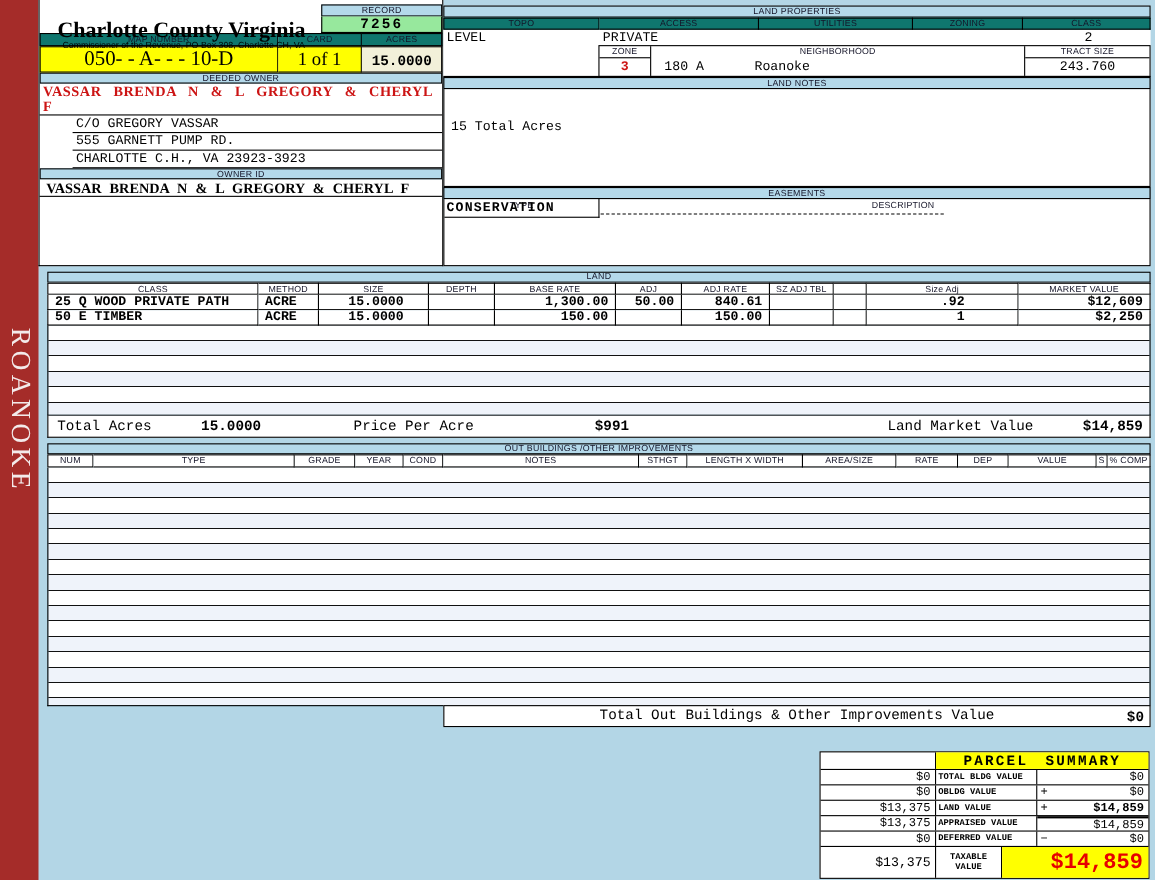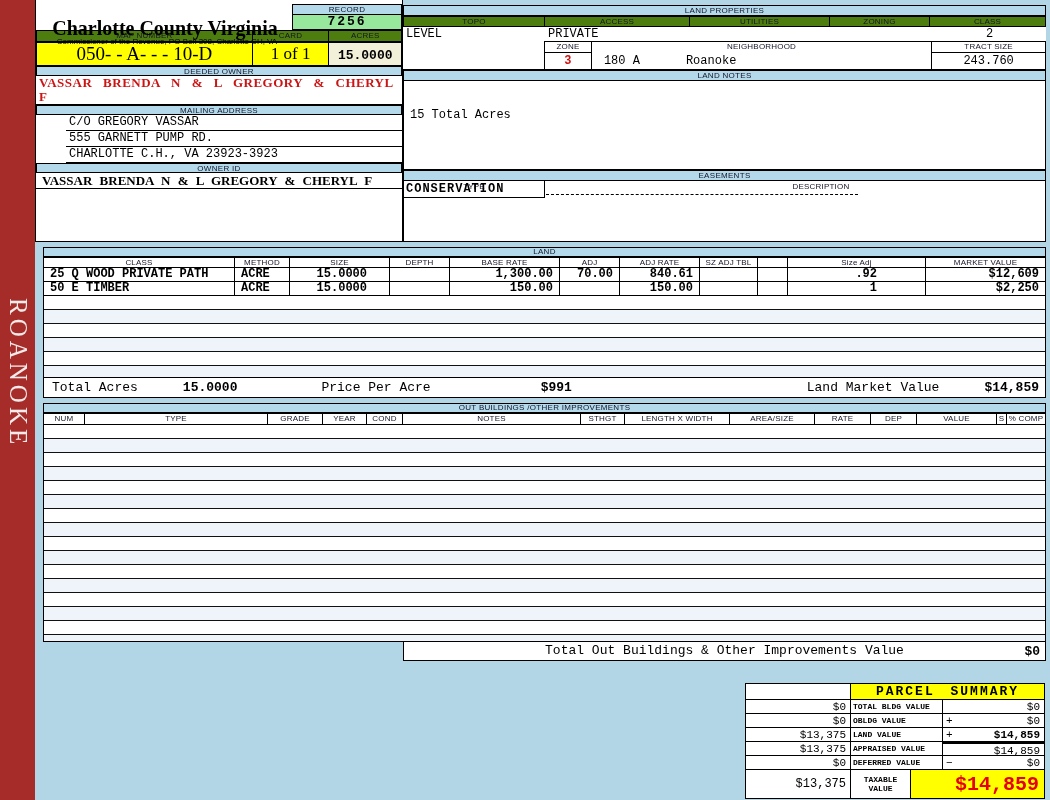--- a/index.html
+++ b/index.html
@@ -18,21 +18,21 @@
     background:#b4d9ea; border:1px solid #000;
     font-family:"Liberation Sans",sans-serif;
     font-size:8px; line-height:9px; text-align:center;
     color:#141428; letter-spacing:.3px; height:11px;
   }
   .tinylabel {
     font-family:"Liberation Sans",sans-serif;
     font-size:8px; line-height:10px; color:#141428; text-align:center;
     letter-spacing:.2px;
   }
-  .hcell { border:1px solid #000; border-left:none; background:#4d7c0f; height:11px; }
+  .hcell { border:1px solid #000; border-left:none; background:#0f766e; height:11px; }
   .hcell:first-child { border-left:1px solid #000; }
   .wcell { border:1px solid #000; border-left:none; background:#fff; }
   .wcell:first-child { border-left:1px solid #000; }
   .mono12 { font-size:12px; line-height:14px; }
   .bold { font-weight:bold; }
   .red  { color:#cc1414; }
   .serif { font-family:"Liberation Serif","DejaVu Serif",serif; }
 
   
   #sidebar { left:0; top:0; width:35px; height:800px; background:#a52c29; }
@@ -158,21 +158,20 @@
   </div>
   <div class="row" id="map-value-row">
     <div id="mapnum" class="yellow serif">050-  - A-  -  - 10-D</div>
     <div id="cardval" class="yellow serif">1 of 1</div>
     <div id="acresval" class="cream">15.0000</div>
   </div>
 
   <div class="bar" style="height:10px">DEEDED OWNER</div>
   <div id="deeded-owner">VASSAR BRENDA N &amp; L GREGORY &amp; CHERYL F</div>
 
-  <div class="bar" style="height:10px">MAILING ADDRESS</div>
   <div class="addr-line">C/O GREGORY VASSAR</div>
   <div class="addr-line">555 GARNETT PUMP RD.</div>
   <div class="addr-line">CHARLOTTE C.H., VA 23923-3923</div>
 
   <div class="bar" style="height:10px">OWNER ID</div>
   <div id="owner-id-val">VASSAR BRENDA N &amp; L GREGORY &amp; CHERYL F</div>
 </div>
 
 <div id="landprops" class="abs">
   <div class="bar">LAND PROPERTIES</div>
@@ -243,21 +242,21 @@
     <div class="wcell tinylabel lc9" style="font-size:8px">Size Adj</div>
     <div class="wcell tinylabel lc10" style="font-size:8px">MARKET VALUE</div>
   </div>
 
   <div class="row lt-row">
     <div class="wcell padl lc0">25 Q WOOD PRIVATE PATH</div>
     <div class="wcell padl lc1">ACRE</div>
     <div class="wcell padr lc2" style="padding-right:22px">15.0000</div>
     <div class="wcell lc3"></div>
     <div class="wcell padr lc4">1,300.00</div>
-    <div class="wcell padr lc5">70.00</div>
+    <div class="wcell padr lc5">50.00</div>
     <div class="wcell padr lc6">840.61</div>
     <div class="wcell lc7"></div>
     <div class="wcell lc8"></div>
     <div class="wcell padr lc9" style="padding-right:48px">.92</div>
     <div class="wcell padr lc10">$12,609</div>
   </div>
   <div class="row lt-row">
     <div class="wcell padl lc0">50 E TIMBER</div>
     <div class="wcell padl lc1">ACRE</div>
     <div class="wcell padr lc2" style="padding-right:22px">15.0000</div>

